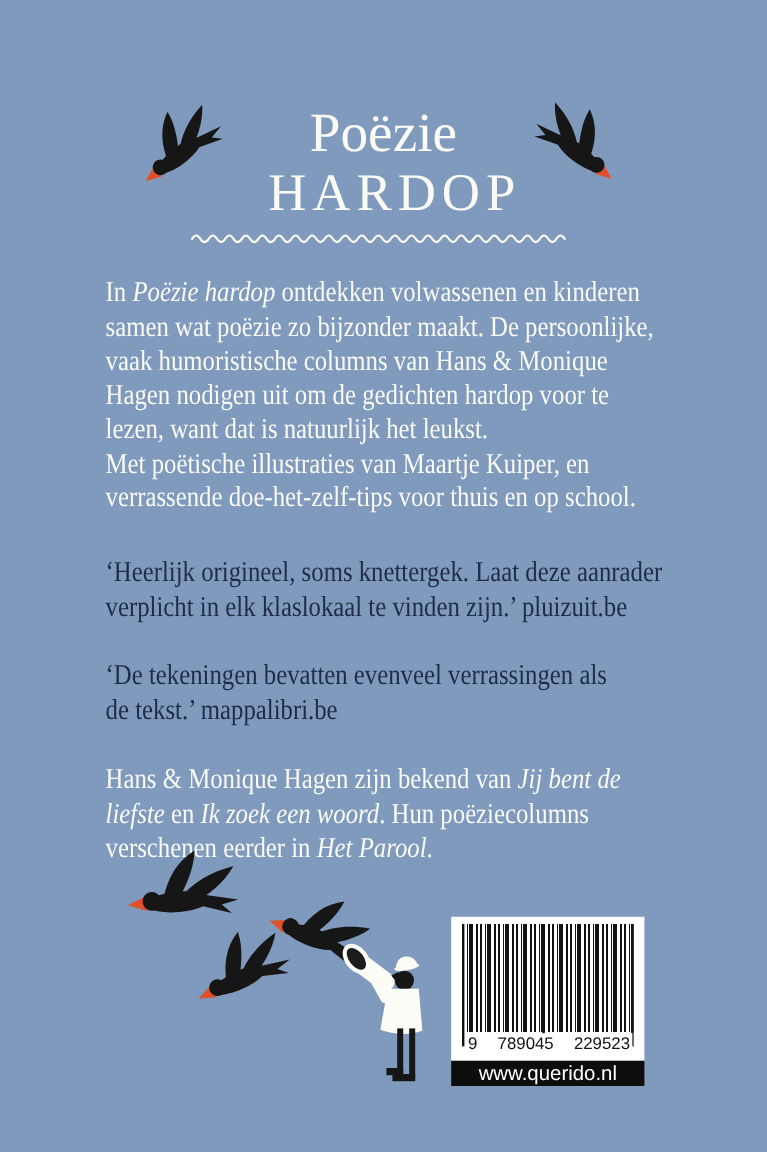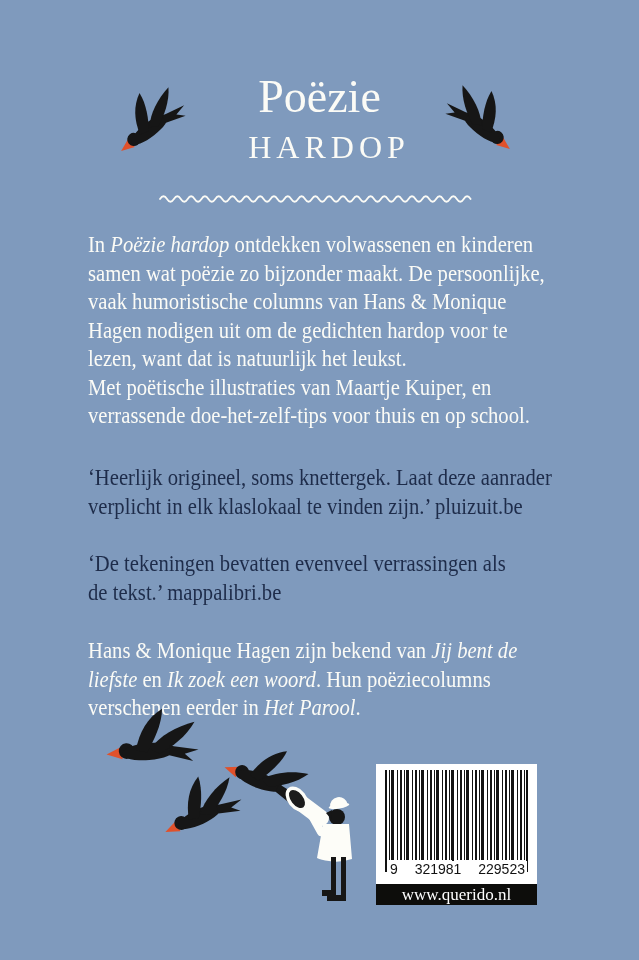--- a/index.html
+++ b/index.html
@@ -3,23 +3,23 @@
 <meta charset="utf-8">
 <title>Poëzie HARDOP</title>
 <style>
   html,body{margin:0;padding:0;background:#555;}
   .cover{
     position:relative;width:639px;height:960px;overflow:hidden;
     background:var(--background,#7f9abd);
     font-family:"Liberation Serif",serif;
   }
   
-  .title-block{position:absolute;top:70px;left:0;width:639px;text-align:center;color:var(--text-light,#fbfbf6);}
+  .title-block{position:absolute;top:84px;left:0;width:639px;text-align:center;color:var(--text-light,#fbfbf6);}
   .title-l1{font-size:46px;line-height:54px;font-weight:400;}
-  .title-l2{font-size:32px;line-height:46px;font-weight:400;letter-spacing:5px;text-indent:5px;margin-left:14px;}
+  .title-l2{font-size:44px;line-height:46px;font-weight:400;letter-spacing:5px;text-indent:5px;margin-left:14px;}
   .bird-svg{position:absolute;pointer-events:none;}
   .bird-fill{fill:var(--bird-black,#161616);}
   .beak-fill{fill:var(--beak-red,#e0512b);}
   
   .wave-svg{position:absolute;left:159px;top:192px;}
   .wave-svg path{fill:none;stroke:var(--text-light,#fbfbf6);stroke-width:1.8;stroke-linecap:round;}
   
   .block{
     position:absolute;left:88px;width:560px;
     font-size:24px;line-height:28.5px;
@@ -47,21 +47,21 @@
   .guard-mid{left:76px;}
   .guard-right{right:9px;}
   .barcode-number{
     position:absolute;left:12px;right:10px;top:97px;display:flex;justify-content:space-between;
     font-family:"Liberation Sans",sans-serif;font-size:14px;line-height:16px;color:#121212;
   }
   .barcode-number span{background:var(--barcode-bg,#ffffff);padding:0 2px;}
   .website-strip{
     position:absolute;left:376px;top:884px;width:161px;height:21px;
     background:var(--strip-bg,#0d0d0b);color:var(--strip-text,#ffffff);
-    font-family:Liberation Serif, serif;font-size:17px;line-height:21px;text-align:center;
+    font-family:Liberation Sans, sans-serif;font-size:17px;line-height:21px;text-align:center;
   }
 </style>
 </head>
 <body>
 
 <div class="cover" style="--background: #7f9abd; --text-light: #fbfbf6; --text-dark: #1e2c4a; --bird-black: #161616; --beak-red: #e0512b; --barcode-bg: #ffffff; --strip-bg: #0d0d0b; --strip-text: #ffffff;">
 
   <svg width="0" height="0" style="position:absolute" aria-hidden="true">
     <defs>
       <g id="bird">
@@ -149,19 +149,19 @@
     </g>
   </svg>
 
   <div class="barcode-box">
     <div class="bars"></div>
     <div class="guard guard-left"></div>
     <div class="guard guard-mid"></div>
     <div class="guard guard-right"></div>
     <div class="barcode-number" id="isbn-number">
         <span>9</span>
-        <span>321981</span>
+        <span>789045</span>
         <span>229523</span>
       </div>
   </div>
   <div class="website-strip">www.querido.nl</div>
 
 </div>
 
 </body></html>

